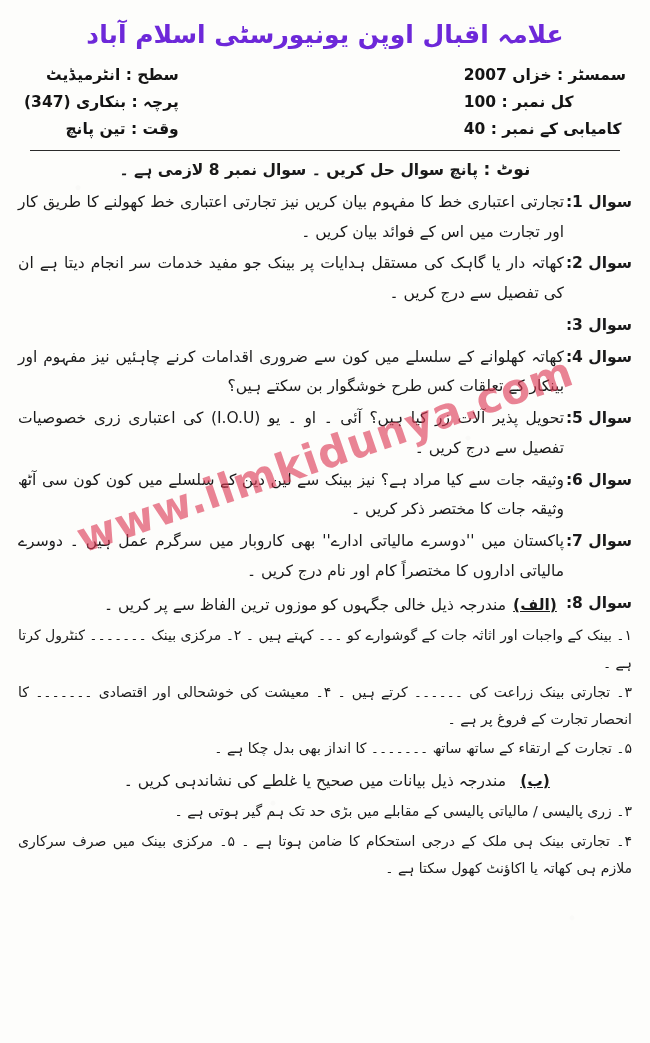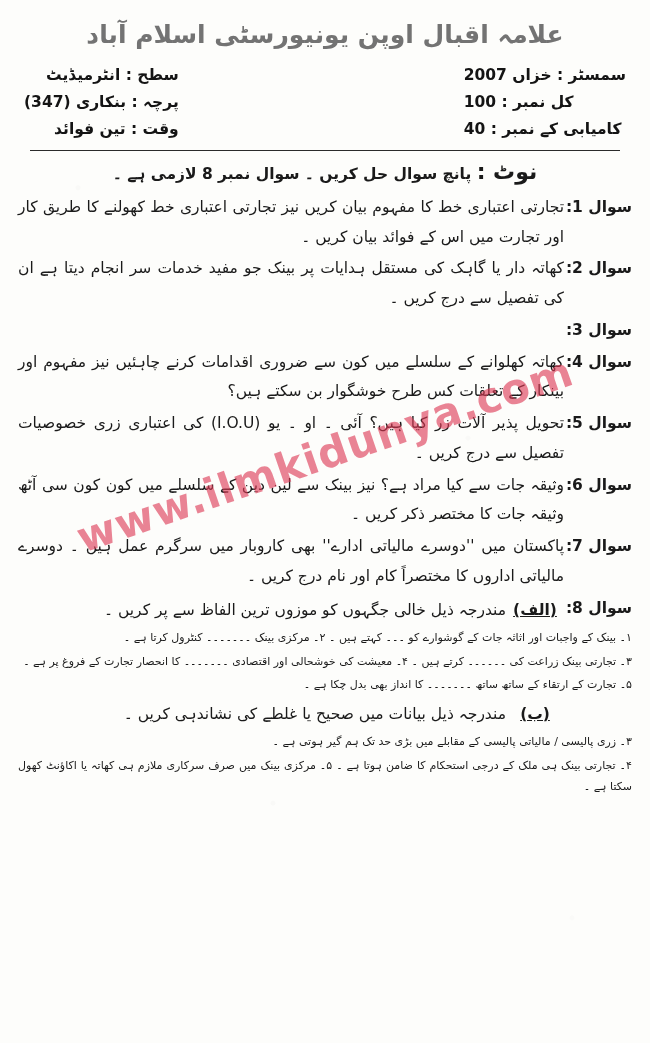--- a/index.html
+++ b/index.html
@@ -38,21 +38,21 @@
   
   .doc-title {
     text-align: center;
     direction: rtl;
     font-family: "DejaVu Sans", sans-serif;
     font-size: 25px;
     font-weight: bold;
     letter-spacing: 0px;
     margin: 4px 0 14px 0;
     line-height: 1.35;
-    color: #737373;
+    color: #6d28d9;
   }
   
   .meta {
     display: flex;
     flex-direction: row-reverse;
     justify-content: space-between;
     direction: rtl;
     font-size: 15px;
     padding: 0 6px 0 6px;
     gap: 47px;
@@ -77,21 +77,21 @@
     margin: 12px 12px 8px 12px;
   }
   
   .note {
     direction: rtl;
     text-align: center;
     font-size: 15.5px;
     font-weight: 600;
     margin: 6px 0 9px 0;
   }
-  .note b { font-size: 22px; text-align: right; }
+  .note b { font-size: 17px; text-align: right; }
   
   .qlist {
     direction: rtl;
     font-size: 15.5px;
     line-height: 1.92;
   }
   .q {
     display: flex;
     flex-direction: row;
     align-items: flex-start;
@@ -123,21 +123,21 @@
     font-weight: 600;
     text-decoration: underline;
   }
   .sub-body {
     flex: 1 1 auto;
     text-align: justify;
   }
   .indent-block {
     direction: rtl;
     text-align: justify;
-    font-size: 11px;
+    font-size: 14px;
     line-height: 1.95;
     margin: 0 0 2px 0;
   }
   
   .watermark {
     position: absolute;
     left: 0;
     top: 430px;
     width: 650px;
     text-align: center;
@@ -158,21 +158,21 @@
 
 <div class="page">
   <div class="grain"></div>
 
   <h1 class="doc-title">علامہ اقبال اوپن یونیورسٹی اسلام آباد</h1>
 
   <div class="meta">
     <div class="meta-col right">
       <div class="meta-row">سطح : انٹرمیڈیٹ</div>
       <div class="meta-row">پرچہ : بنکاری (347)</div>
-      <div class="meta-row">وقت : تین فوائد</div>
+      <div class="meta-row">وقت : تین پانچ</div>
     </div>
     <div class="meta-col left">
       <div class="meta-row">سمسٹر : خزاں 2007</div>
       <div class="meta-row">کل نمبر : 100</div>
       <div class="meta-row">کامیابی کے نمبر : 40</div>
     </div>
   </div>
 
   <hr class="rule">
 

